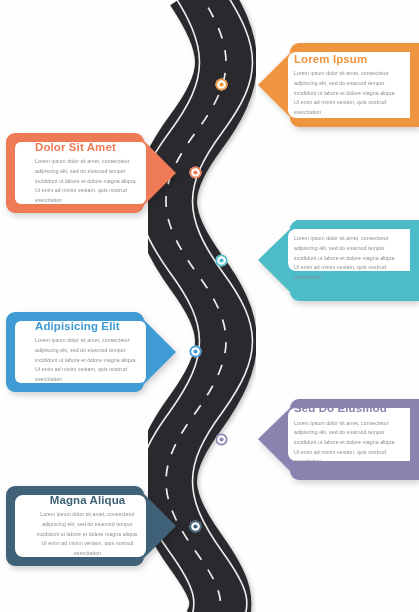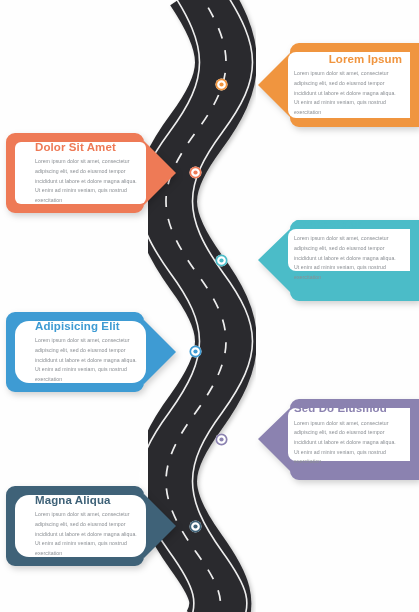--- a/index.html
+++ b/index.html
@@ -71,21 +71,21 @@
       <use href="#roadPath" fill="none" stroke="#ffffff" stroke-width="1.6" transform="translate(26.5,0)" opacity=".92"></use>
 
       <use href="#roadPath" fill="none" stroke="#ffffff" stroke-width="1.7" stroke-dasharray="11 12" opacity=".92"></use>
     </g>
   </svg>
 
   <div class="card right" style="left:258px;top:43px;width:161px;height:84px;">
     <svg class="card-shape" viewBox="0 0 161 84" preserveAspectRatio="none">
       <path d="M 0 42 L 32 10 L 32 9 A 9 9 0 0 1 41 0 L 161 0 L 161 84 L 41 84 A 9 9 0 0 1 32 75 L 32 74 Z" fill="#f0953f"></path>
     </svg>
-    <div class="card-inner" style="background:#ffffff;border-radius:8px 0 0 8px;align-items:flex-end;">
+    <div class="card-inner" style="background:#ffffff;border-radius:8px 0 0 8px;">
       <div class="card-title" style="color:#f0953f;">Lorem Ipsum</div>
       <div class="card-body">Lorem ipsum dolor sit amet, consectetur adipiscing elit, sed do eiusmod tempor incididunt ut labore et dolore magna aliqua. Ut enim ad minim veniam, quis nostrud exercitation</div>
     </div>
   </div>
   <svg class="marker" style="left:215px;top:78px;" viewBox="0 0 13 13">
     <circle cx="6.5" cy="6.5" r="6" fill="#ffffff"></circle>
     <circle cx="6.5" cy="6.5" r="5.2" fill="none" stroke="#f0953f" stroke-width="1.7"></circle>
     <circle cx="6.5" cy="6.5" r="2.1" fill="#f0953f"></circle>
   </svg>
 
@@ -116,21 +116,21 @@
   <svg class="marker" style="left:215px;top:254px;" viewBox="0 0 13 13">
     <circle cx="6.5" cy="6.5" r="6" fill="#ffffff"></circle>
     <circle cx="6.5" cy="6.5" r="5.2" fill="none" stroke="#4bbcc8" stroke-width="1.7"></circle>
     <circle cx="6.5" cy="6.5" r="2.1" fill="#4bbcc8"></circle>
   </svg>
 
   <div class="card left" style="left:6px;top:312px;width:170px;height:80px;">
     <svg class="card-shape" viewBox="0 0 170 80" preserveAspectRatio="none">
       <path d="M 170 40 L 138 8 L 138 9 A 9 9 0 0 0 129 0 L 9 0 A 9 9 0 0 0 0 9 L 0 71 A 9 9 0 0 0 9 80 L 129 80 A 9 9 0 0 0 138 71 L 138 72 Z" fill="#3e9bd3"></path>
     </svg>
-    <div class="card-inner" style="background:#ffffff;border-radius:14px;">
+    <div class="card-inner" style="background:#ffffff;border-radius:6px;">
       <div class="card-title" style="color:#3e9bd3;">Adipisicing Elit</div>
       <div class="card-body">Lorem ipsum dolor sit amet, consectetur adipiscing elit, sed do eiusmod tempor incididunt ut labore et dolore magna aliqua. Ut enim ad minim veniam, quis nostrud exercitation</div>
     </div>
   </div>
   <svg class="marker" style="left:189px;top:345px;" viewBox="0 0 13 13">
     <circle cx="6.5" cy="6.5" r="6" fill="#ffffff"></circle>
     <circle cx="6.5" cy="6.5" r="5.2" fill="none" stroke="#3e9bd3" stroke-width="1.7"></circle>
     <circle cx="6.5" cy="6.5" r="2.1" fill="#3e9bd3"></circle>
   </svg>
 
@@ -146,21 +146,21 @@
   <svg class="marker" style="left:215px;top:433px;" viewBox="0 0 13 13">
     <circle cx="6.5" cy="6.5" r="6" fill="#ffffff"></circle>
     <circle cx="6.5" cy="6.5" r="5.2" fill="none" stroke="#8b82b0" stroke-width="1.7"></circle>
     <circle cx="6.5" cy="6.5" r="2.1" fill="#8b82b0"></circle>
   </svg>
 
   <div class="card left" style="left:6px;top:486px;width:170px;height:80px;">
     <svg class="card-shape" viewBox="0 0 170 80" preserveAspectRatio="none">
       <path d="M 170 40 L 138 8 L 138 9 A 9 9 0 0 0 129 0 L 9 0 A 9 9 0 0 0 0 9 L 0 71 A 9 9 0 0 0 9 80 L 129 80 A 9 9 0 0 0 138 71 L 138 72 Z" fill="#3f6278"></path>
     </svg>
-    <div class="card-inner" style="background:#ffffff;border-radius:14px;">
+    <div class="card-inner" style="background:#ffffff;border-radius:8px;text-align:center;">
       <div class="card-title" style="color:#3f6278;">Magna Aliqua</div>
       <div class="card-body">Lorem ipsum dolor sit amet, consectetur adipiscing elit, sed do eiusmod tempor incididunt ut labore et dolore magna aliqua. Ut enim ad minim veniam, quis nostrud exercitation</div>
     </div>
   </div>
   <svg class="marker" style="left:189px;top:520px;" viewBox="0 0 13 13">
     <circle cx="6.5" cy="6.5" r="6" fill="#ffffff"></circle>
     <circle cx="6.5" cy="6.5" r="5.2" fill="none" stroke="#3f6278" stroke-width="1.7"></circle>
     <circle cx="6.5" cy="6.5" r="2.1" fill="#3f6278"></circle>
   </svg>
 

